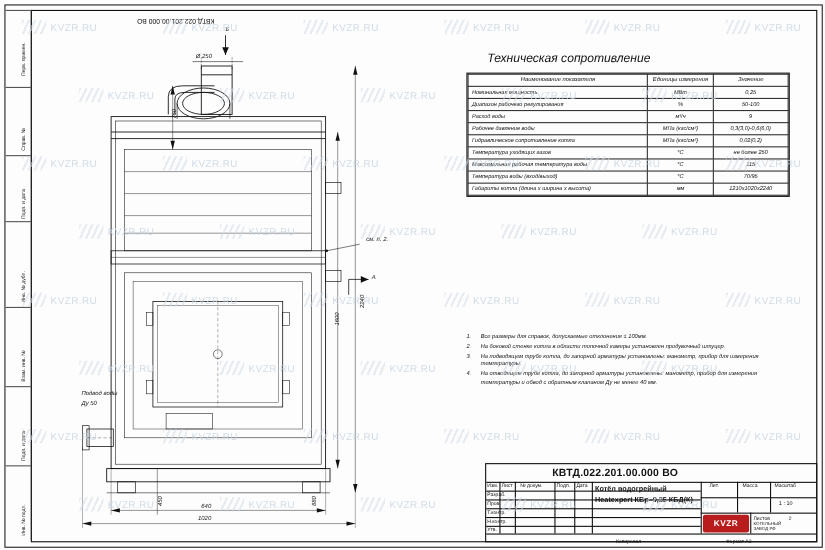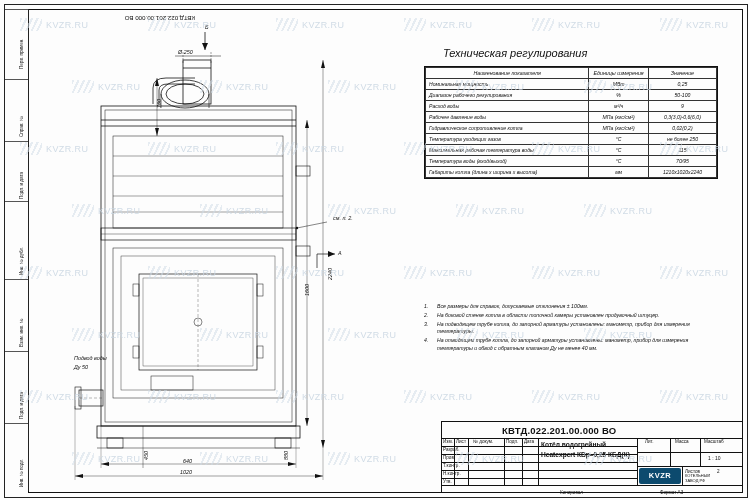--- a/index.html
+++ b/index.html
@@ -170,21 +170,21 @@
   <div class="dl" style="left:338px;top:250px;">А</div>
   <div class="dlv" style="left:304px;top:296px;">1600</div>
   <div class="dlv" style="left:327px;top:280px;">2240</div>
   <div class="dl" style="left:74px;top:355px;">Подвод воды</div>
   <div class="dl" style="left:74px;top:364px;">Ду 50</div>
   <div class="dlv" style="left:143px;top:460px;">450</div>
   <div class="dlv" style="left:283px;top:460px;">880</div>
   <div class="dl" style="left:183px;top:458px;">640</div>
   <div class="dl" style="left:180px;top:469px;">1020</div>
 
-  <div class="ct-title">Техническая регулирования</div>
+  <div class="ct-title">Техническая сопротивление</div>
   <div class="ct">
     <table>
       <thead>
         <tr>
           <th style="width:172px">Наименование показателя</th>
           <th style="width:56px">Единицы измерения</th>
           <th style="width:64px">Значение</th>
         </tr>
       </thead>
       <tbody>
@@ -298,21 +298,21 @@
     <div class="tcell" style="left:203px;top:18px;">Лит.</div>
     <div class="tcell" style="left:233px;top:18px;">Масса</div>
     <div class="tcell" style="left:262px;top:18px;">Масштаб</div>
     <div class="tsm" style="left:266px;top:33px;">1 : 10</div>
 
     <div class="tcell" style="left:198px;top:48px;">Лист</div>
     <div class="tcell" style="left:214px;top:48px;">1</div>
     <div class="tcell" style="left:243px;top:48px;">Листов</div>
     <div class="tcell" style="left:275px;top:48px;">2</div>
 
-    <div style="position:absolute;left:197px;top:46px;width:42px;height:16px;background:#0c4a6e;border-radius:2px;">
+    <div style="position:absolute;left:197px;top:46px;width:42px;height:16px;background:#b91c1c;border-radius:2px;">
       <div style="color:#fff;font-size:7.5px;font-weight:bold;text-align:center;line-height:16px;letter-spacing:.5px;">KVZR</div>
     </div>
     <div class="tcell" style="left:243px;top:52px;font-size:4px;">КОТЕЛЬНЫЙ</div>
     <div class="tcell" style="left:243px;top:57px;font-size:4px;">ЗАВОД  РФ</div>
   </div>
 
   <div class="tsm" style="position:absolute;left:560px;top:490px;font-size:4.6px;">Копировал</div>
   <div class="tsm" style="position:absolute;left:660px;top:490px;font-size:4.6px;">Формат А3</div>
 
   <div id="wm-layer">

